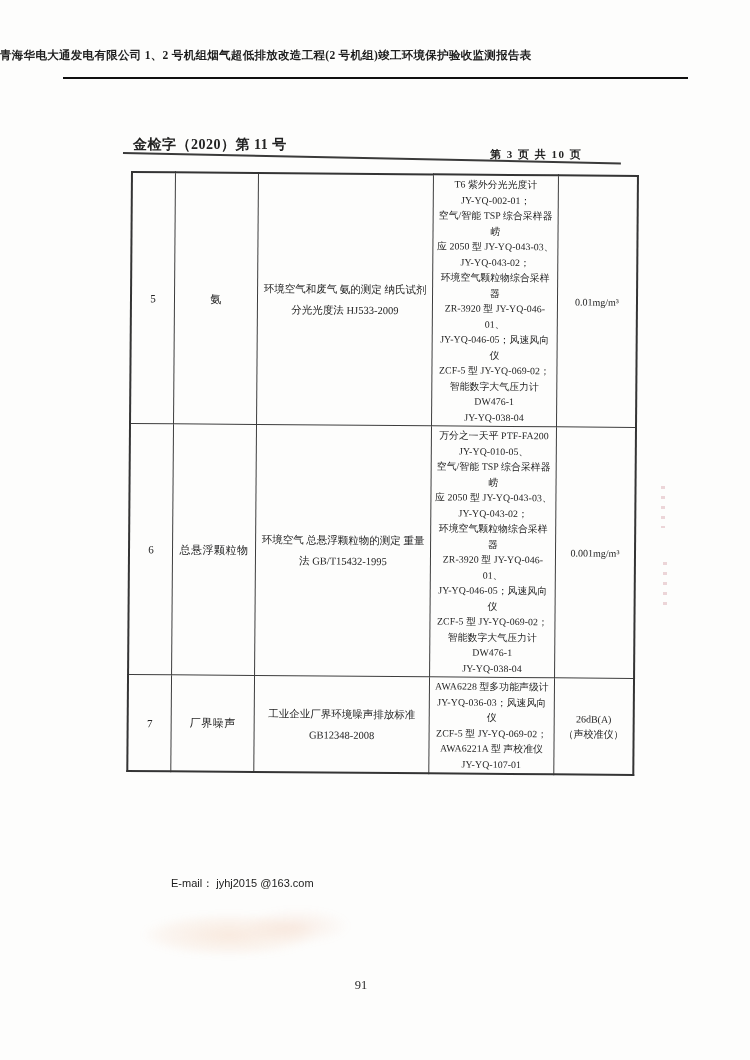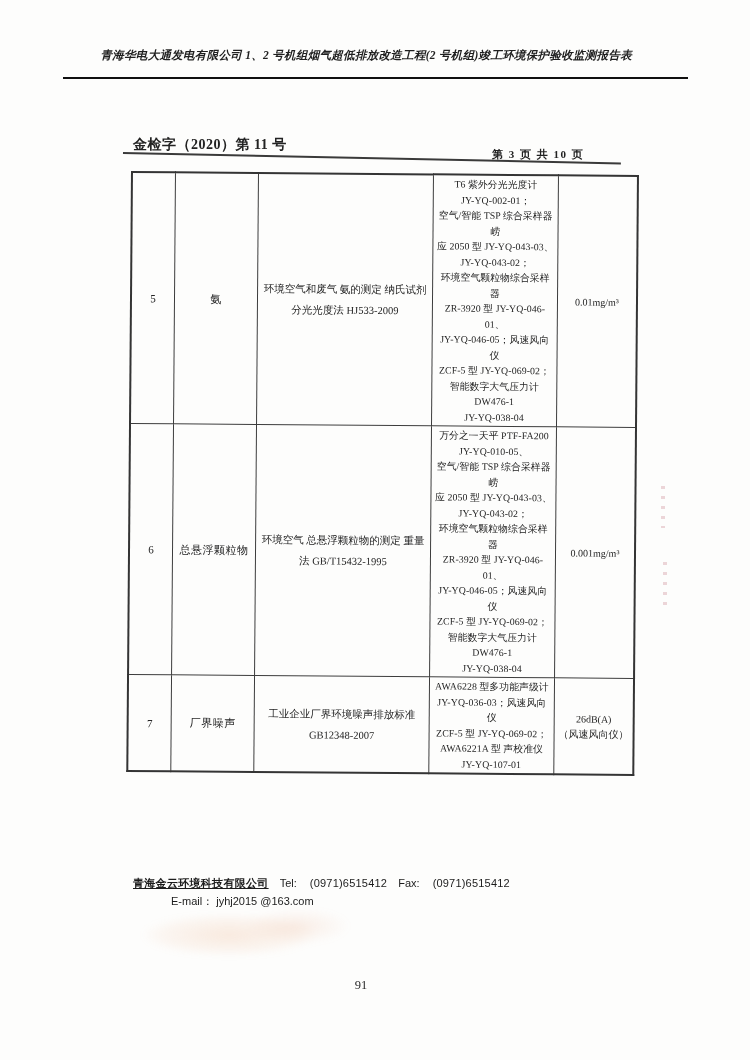--- a/index.html
+++ b/index.html
@@ -9,36 +9,36 @@
     position:relative;
     overflow:hidden;
     font-family:"Liberation Serif","DejaVu Serif",serif;
     color:#262626;
   }
   .page{position:absolute;inset:0;}
 
   
   .doc-title{
     position:absolute;top:48px;left:0;width:632px;
-    text-align:right;font-size:11.5px;font-weight:600;
-    letter-spacing:.3px;color:#1f1f1f;font-style:italic;
+    text-align:left;font-size:11.5px;font-weight:600;
+    letter-spacing:.3px;color:#1f1f1f;
   }
   .header-rule{
     position:absolute;left:63px;top:77px;width:625px;height:2.4px;
     background:#101010;
   }
 
   
   .doc-number{
     position:absolute;left:133px;top:136px;
     font-size:14px;font-weight:700;letter-spacing:.5px;color:#222;
   }
   .page-indicator{
-    position:absolute;left:492px;top:147px;width:132px;
-    text-align:left;font-size:11px;font-weight:700;letter-spacing:1.5px;color:#222;
+    position:absolute;left:470px;top:147px;width:132px;
+    text-align:center;font-size:11px;font-weight:700;letter-spacing:1.5px;color:#222;
   }
   .subheader-underline{
     position:absolute;left:123px;top:152px;width:498px;height:1.6px;
     background:#3a3a3a;
     transform:rotate(1.2deg);transform-origin:0 0;
   }
 
   
   .tbl-wrap{
     position:absolute;left:131px;top:171px;
@@ -146,41 +146,34 @@
 JY-YQ-046-05；风速风向仪
 ZCF-5 型  JY-YQ-069-02；
 智能数字大气压力计 DW476-1
 JY-YQ-038-04</td>
         <td class="c-limit">0.001mg/m³</td>
       </tr>
       <tr class="r7">
         <td class="c-no">7</td>
         <td class="c-item">厂界噪声</td>
         <td class="c-method">工业企业厂界环境噪声排放标准
-GB12348-2007</td>
+GB12348-2008</td>
         <td class="c-instr">AWA6228 型多功能声级计
 JY-YQ-036-03；风速风向仪
 ZCF-5 型  JY-YQ-069-02；
 AWA6221A 型 声校准仪
 JY-YQ-107-01</td>
         <td class="c-limit">26dB(A)
-（风速风向仪）</td>
+（声校准仪）</td>
       </tr>
     </tbody>
       </table>
   </div>
 
   <div class="footer">
-    <div class="line">
-      <span class="company">青海金云环境科技有限公司</span>
-      <span class="lbl">Tel:</span>
-      <span class="val">(0971)6515412</span>
-      <span class="lbl">Fax:</span>
-      <span class="val">(0971)6515412</span>
-    </div>
     <div class="line email-line">
       <span class="lbl lbl0">E-mail：</span>
       <span>jyhj2015 @163.com</span>
     </div>
   </div>
 
   <div class="smudge"></div>
   <div class="bleed-mark bleed-1"></div>
   <div class="bleed-mark bleed-2"></div>
 

